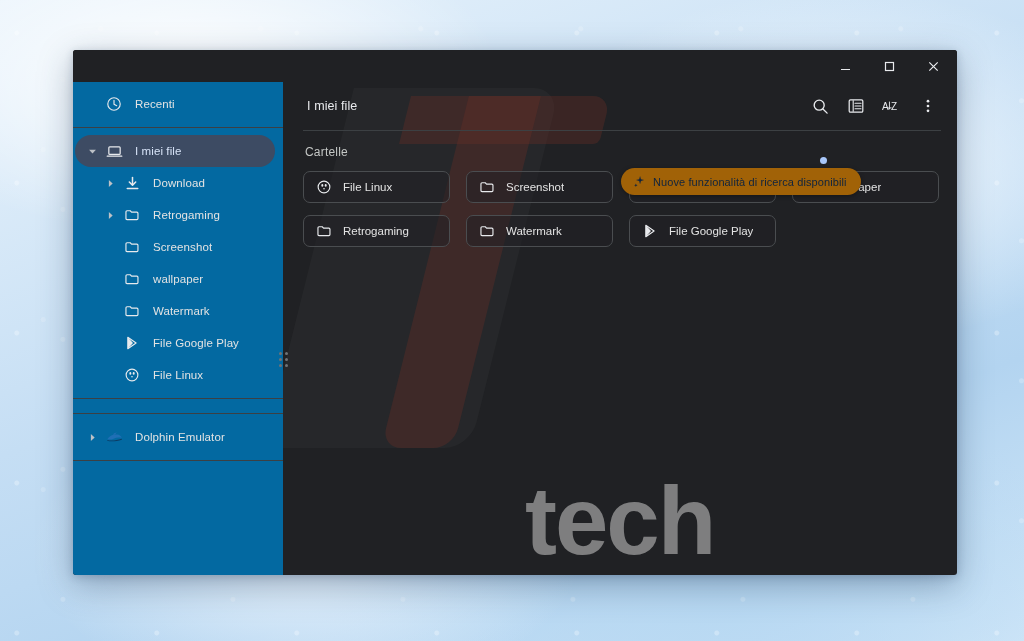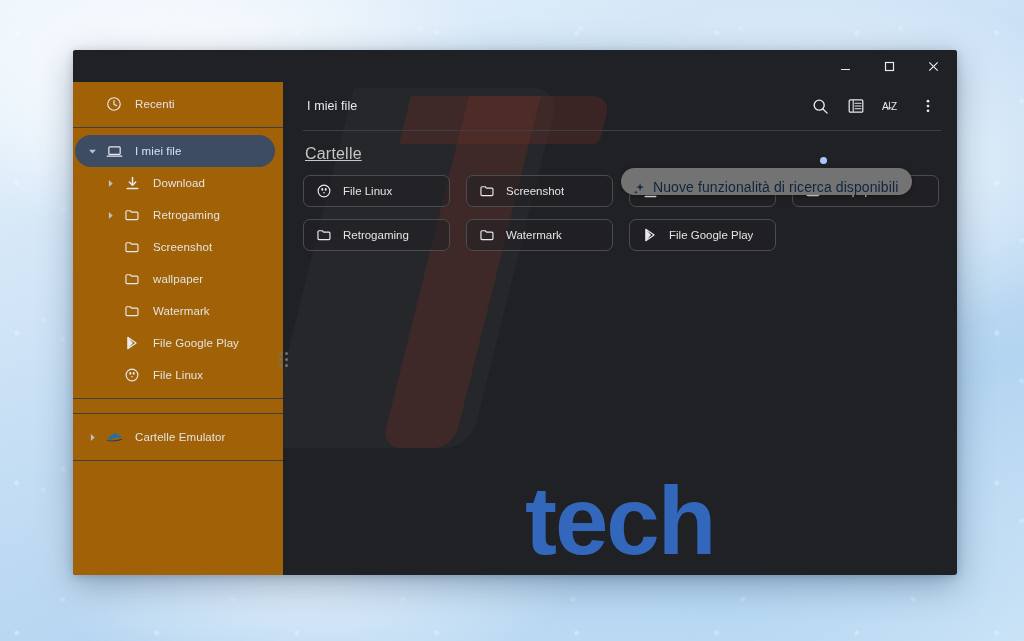--- a/index.html
+++ b/index.html
@@ -127,29 +127,29 @@
     border-radius: 0 26px 26px 0;
     transform: skewX(-14deg);
   }
   #wm-text {
     position: absolute;
     left: 452px;
     top: 384px;
     font-size: 96px;
     font-weight: 700;
     letter-spacing: -2px;
-    color: #3b82f6;
+    color: #a3a3a3;
     opacity: .72;
   }
 
   
   #sidebar {
     width: 210px;
     flex: 0 0 210px;
-    background: #a16207;
+    background: #0369a1;
     position: relative;
     z-index: 2;
     padding-top: 6px;
     display: flex;
     flex-direction: column;
   }
 
   .nav-row {
     display: flex;
     align-items: center;
@@ -274,25 +274,24 @@
 
   #content {
     flex: 1;
     min-height: 0;
     padding: 14px 20px 0 20px;
     position: relative;
     overflow: hidden;
   }
 
   #section-title {
-    font-size: 16px;
+    font-size: 12px;
     color: #c4c7c5;
     margin: 0 0 12px 2px;
     letter-spacing: .2px;
-    text-decoration: underline;
   }
 
   #folder-grid {
     display: grid;
     grid-template-columns: repeat(4, 147px);
     gap: 12px 16px;
   }
   .folder-card {
     height: 32px;
     border: 1px solid #4a4d50;
@@ -332,25 +331,25 @@
     background: #a8c7fa;
     z-index: 9;
   }
   #nudge {
     position: absolute;
     left: 548px;
     top: 86px;
     height: 27px;
     padding: 0 14px 0 11px;
     border-radius: 14px;
-    background: #737373;
+    background: #a16207;
     color: #10243e;
     display: flex;
-    align-items: flex-end;
-    font-size: 14px;
+    align-items: center;
+    font-size: 11px;
     letter-spacing: .1px;
     white-space: nowrap;
     z-index: 9;
     box-shadow: 0 1px 4px rgba(0,0,0,.35);
   }
   #nudge .spark {
     width: 15px;
     flex: 0 0 15px;
     display: flex;
     align-items: center;
@@ -530,21 +529,21 @@
               <path d="M3.2 1.2 L7.4 5 L3.2 8.8 Z" fill="currentColor"></path>
             </svg>
           </span>
           <span class="nav-icon">
             <svg width="17" height="14" viewBox="0 0 20 14">
               <path d="M1.5 9.5 C4 5.8 8 3.6 13 4.2 C15.6 4.5 17.6 6 18.6 8 C15.6 7 12 7.4 9 9 C6.6 10.2 3.8 10.4 1.5 9.5 Z" fill="#1f6fb5"></path>
               <path d="M8 4.1 C9.4 2.4 11 1.6 12.6 1.6 C11.6 2.6 10.9 3.4 10.6 4.3 Z" fill="#1f6fb5"></path>
               <path d="M1.5 10.6 C6 11.8 12 11.2 18.6 9.1 L18.6 10.1 C12 12.3 5.8 12.4 1.5 11.4 Z" fill="#0d3b63"></path>
             </svg>
           </span>
-          <span class="nav-label">Cartelle Emulator</span>
+          <span class="nav-label">Dolphin Emulator</span>
         </div>
         <div class="divider"></div>
       </div>
 
     <div id="drag-handle">
       <i></i>
         <i></i>
       <i></i>
         <i></i>
       <i></i>

